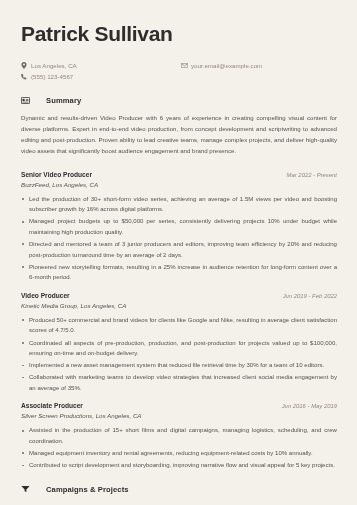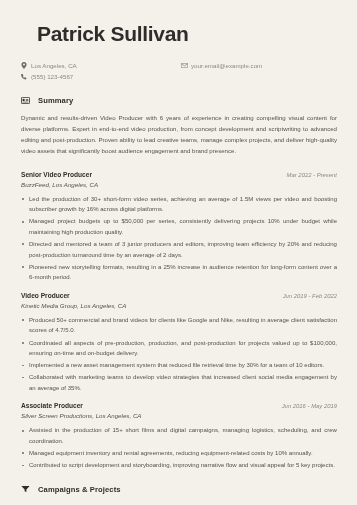--- a/index.html
+++ b/index.html
@@ -21,21 +21,21 @@
     padding: 22px 20px 10px 21px;
     background: #f4f1ea;
     position: relative;
   }
   .name {
     font-size: 21px;
     font-weight: bold;
     letter-spacing: -0.3px;
     color: #2f2d2b;
     line-height: 1.1;
-    margin: 0 0 16px 16px;
+    margin: 0 0 16px 0;
   }
   .contact-grid {
     display: flex;
     margin-bottom: 14px;
   }
   .contact-col {
     display: flex;
     flex-direction: column;
     gap: 2px;
   }
@@ -55,21 +55,21 @@
     justify-content: flex-start;
     color: #6f6b64;
   }
   .contact-ico svg { display: block; }
   .contact-txt { white-space: nowrap; }
 
   .section { margin-bottom: 2px; }
   .section-head {
     display: flex;
     align-items: center;
-    gap: 8px;
+    gap: 16px;
     margin-bottom: 7px;
   }
   .section-ico {
     width: 9px;
     height: 9px;
     display: inline-flex;
     align-items: center;
     justify-content: center;
     color: #2f2d2b;
   }

